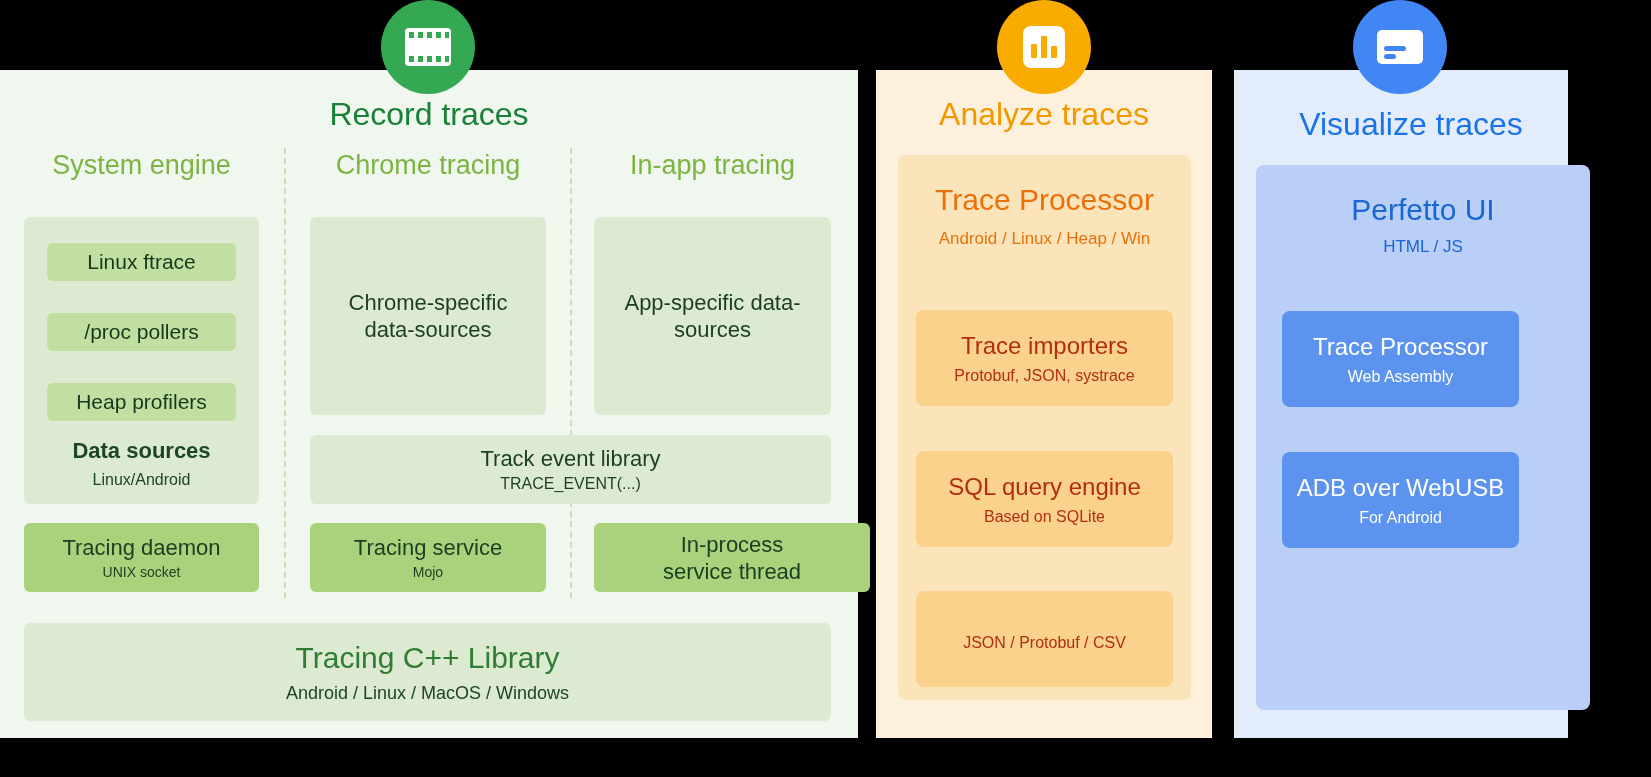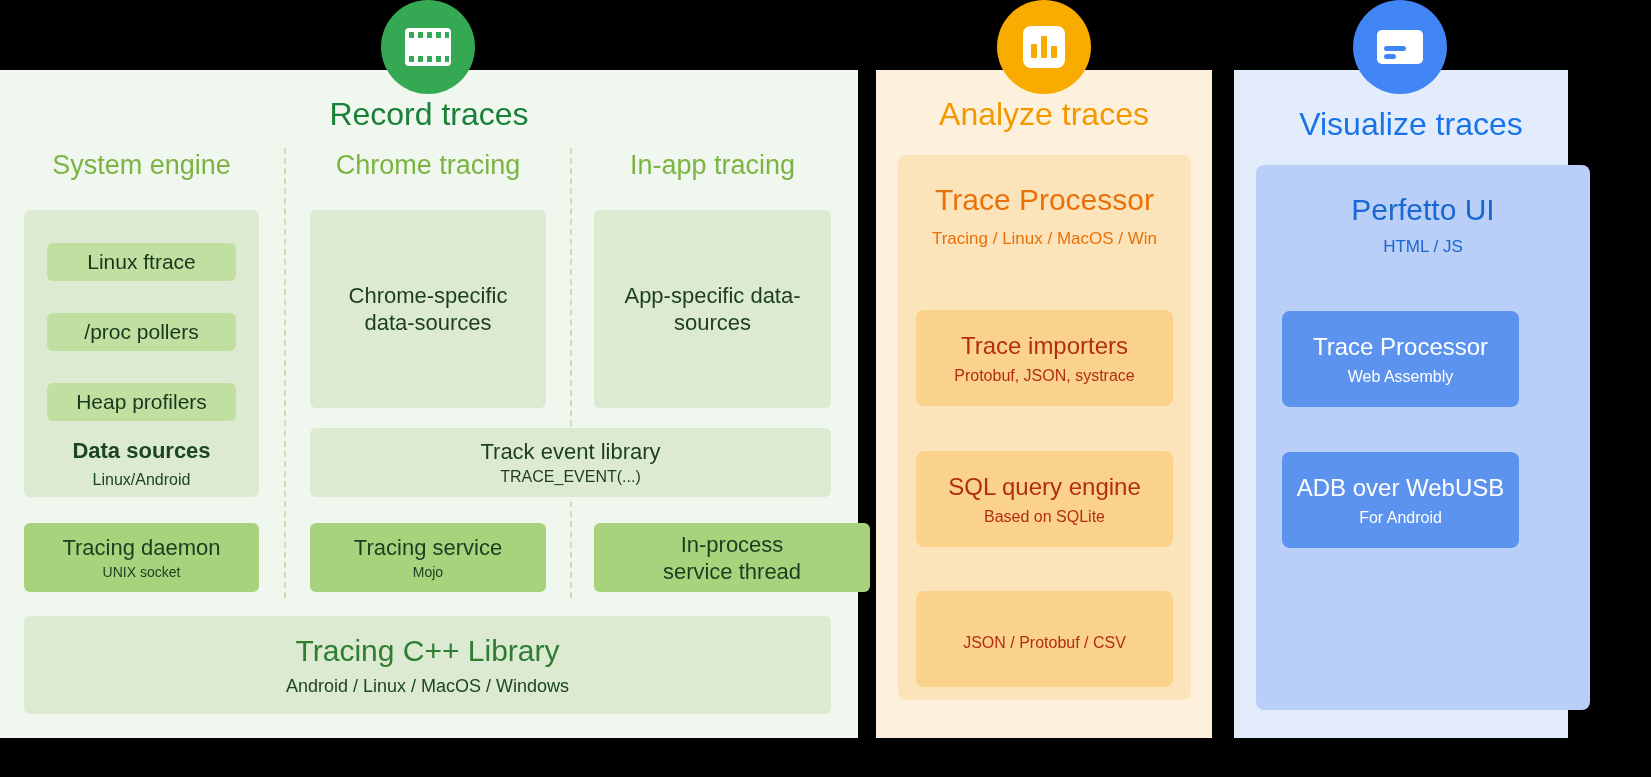--- a/index.html
+++ b/index.html
@@ -72,21 +72,21 @@
 
   .bx {
     position: absolute;
     border-radius: 6px;
     display: flex;
     flex-direction: column;
     align-items: center;
     justify-content: center;
     text-align: center;
   }
-  .bg-light { background: #dcead2; }
+  .bg-light { background: #dcead2; margin-top: 7px; }
   .bg-item  { background: #c2dfa2; }
   .bg-mid   { background: #a9d27d; }
 
   .lbl   { font-size: 22px; color: #1b3e20; }
   .sub   { font-size: 14px; color: #1b3e20; margin-top: 3px; }
   .sub16 { font-size: 16px; color: #1b3e20; margin-top: 3px; }
 
   .ds-outer  { left: 24px; top: 140px; width: 235px; height: 287px; }
   .ds-item   { left: 47px; width: 189px; height: 38px; font-size: 21px; color: #17381c; }
   .ds-item-1 { top: 173px; }
@@ -262,21 +262,21 @@
       <span class="cpp-title">Tracing C++ Library</span>
       <span class="cpp-sub">Android / Linux / MacOS / Windows</span>
     </div>
   </section>
 
   <section class="panel panel-analyze">
     <h1 class="panel-title ap-title">Analyze traces</h1>
 
     <div class="tp-box">
       <div class="tp-title">Trace Processor</div>
-      <div class="tp-sub">Tracing / Linux / MacOS / Win</div>
+      <div class="tp-sub">Android / Linux / Heap / Win</div>
 
       <div class="a-box a-box-1">
         <span class="a-lbl">Trace importers</span>
         <span class="a-sub">Protobuf, JSON, systrace</span>
       </div>
 
       <div class="a-box a-box-2">
         <span class="a-lbl">SQL query engine</span>
         <span class="a-sub">Based on SQLite</span>
       </div>

